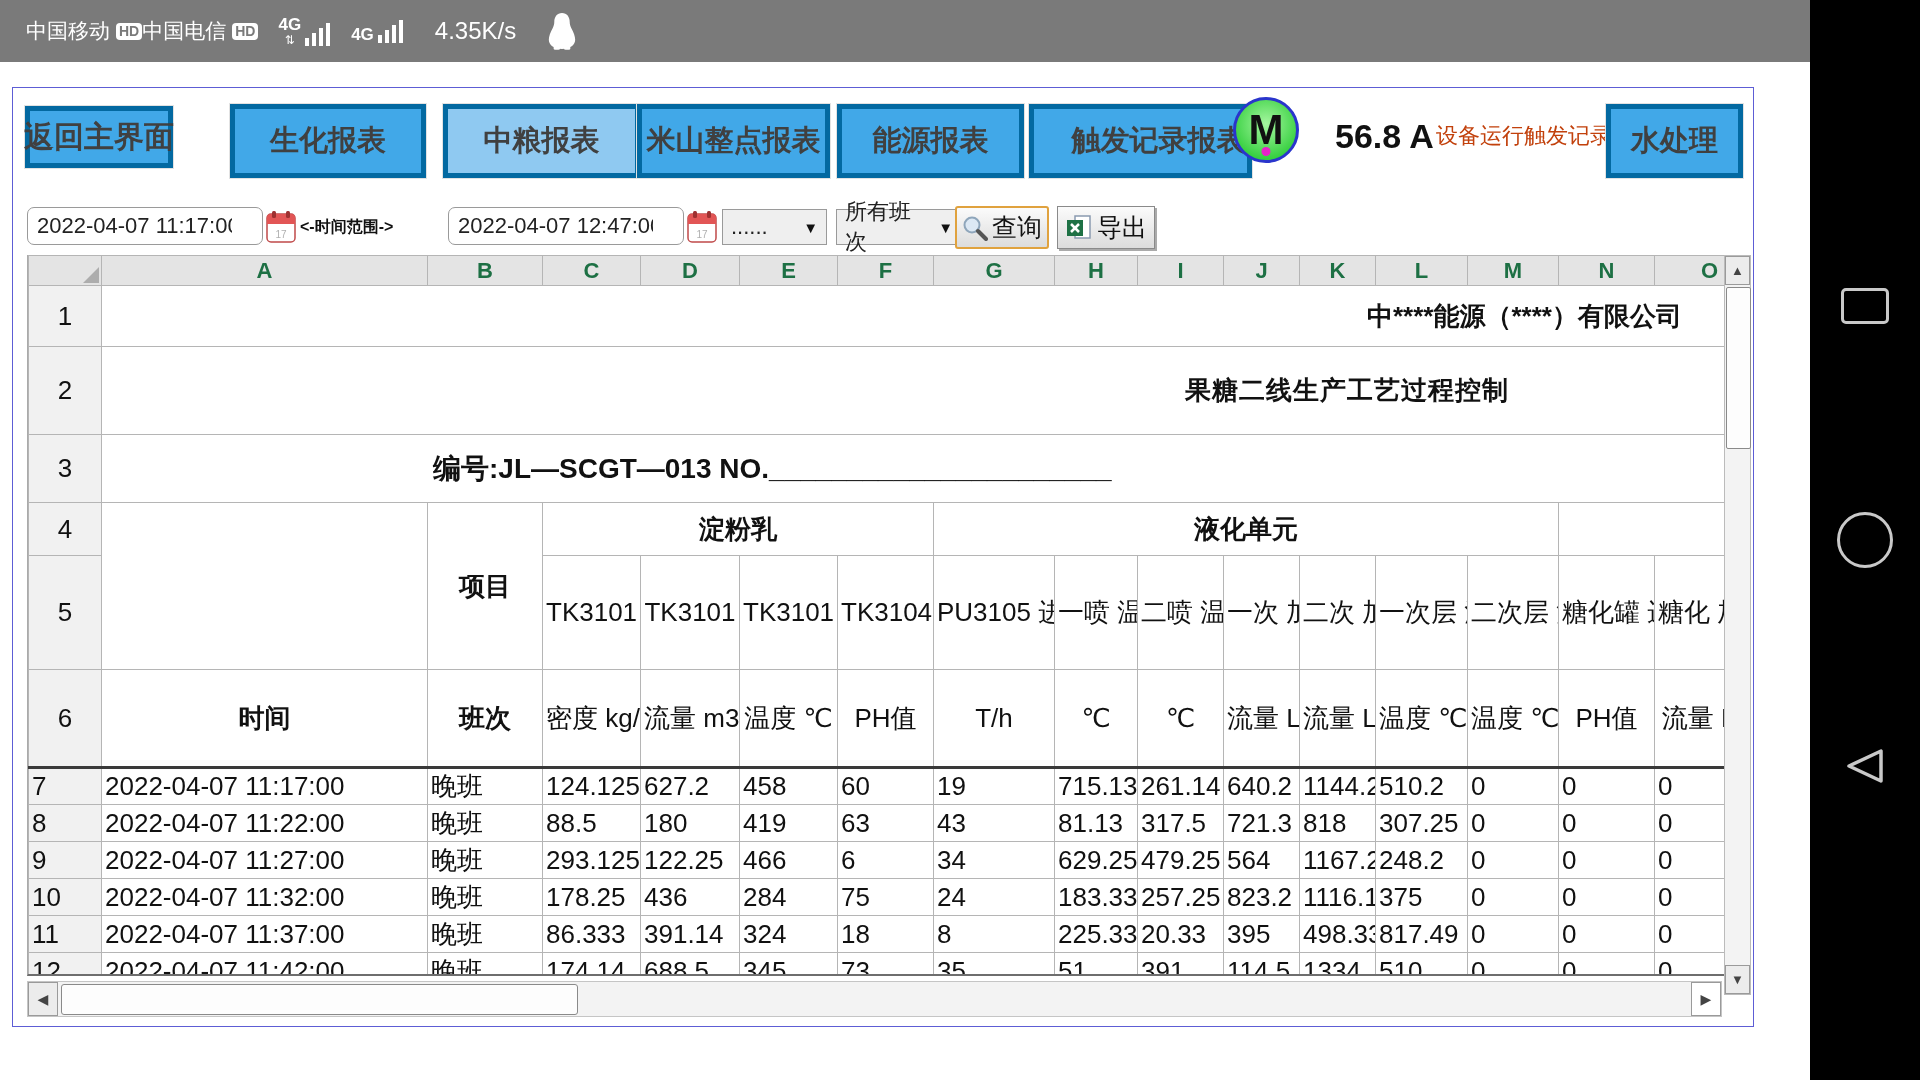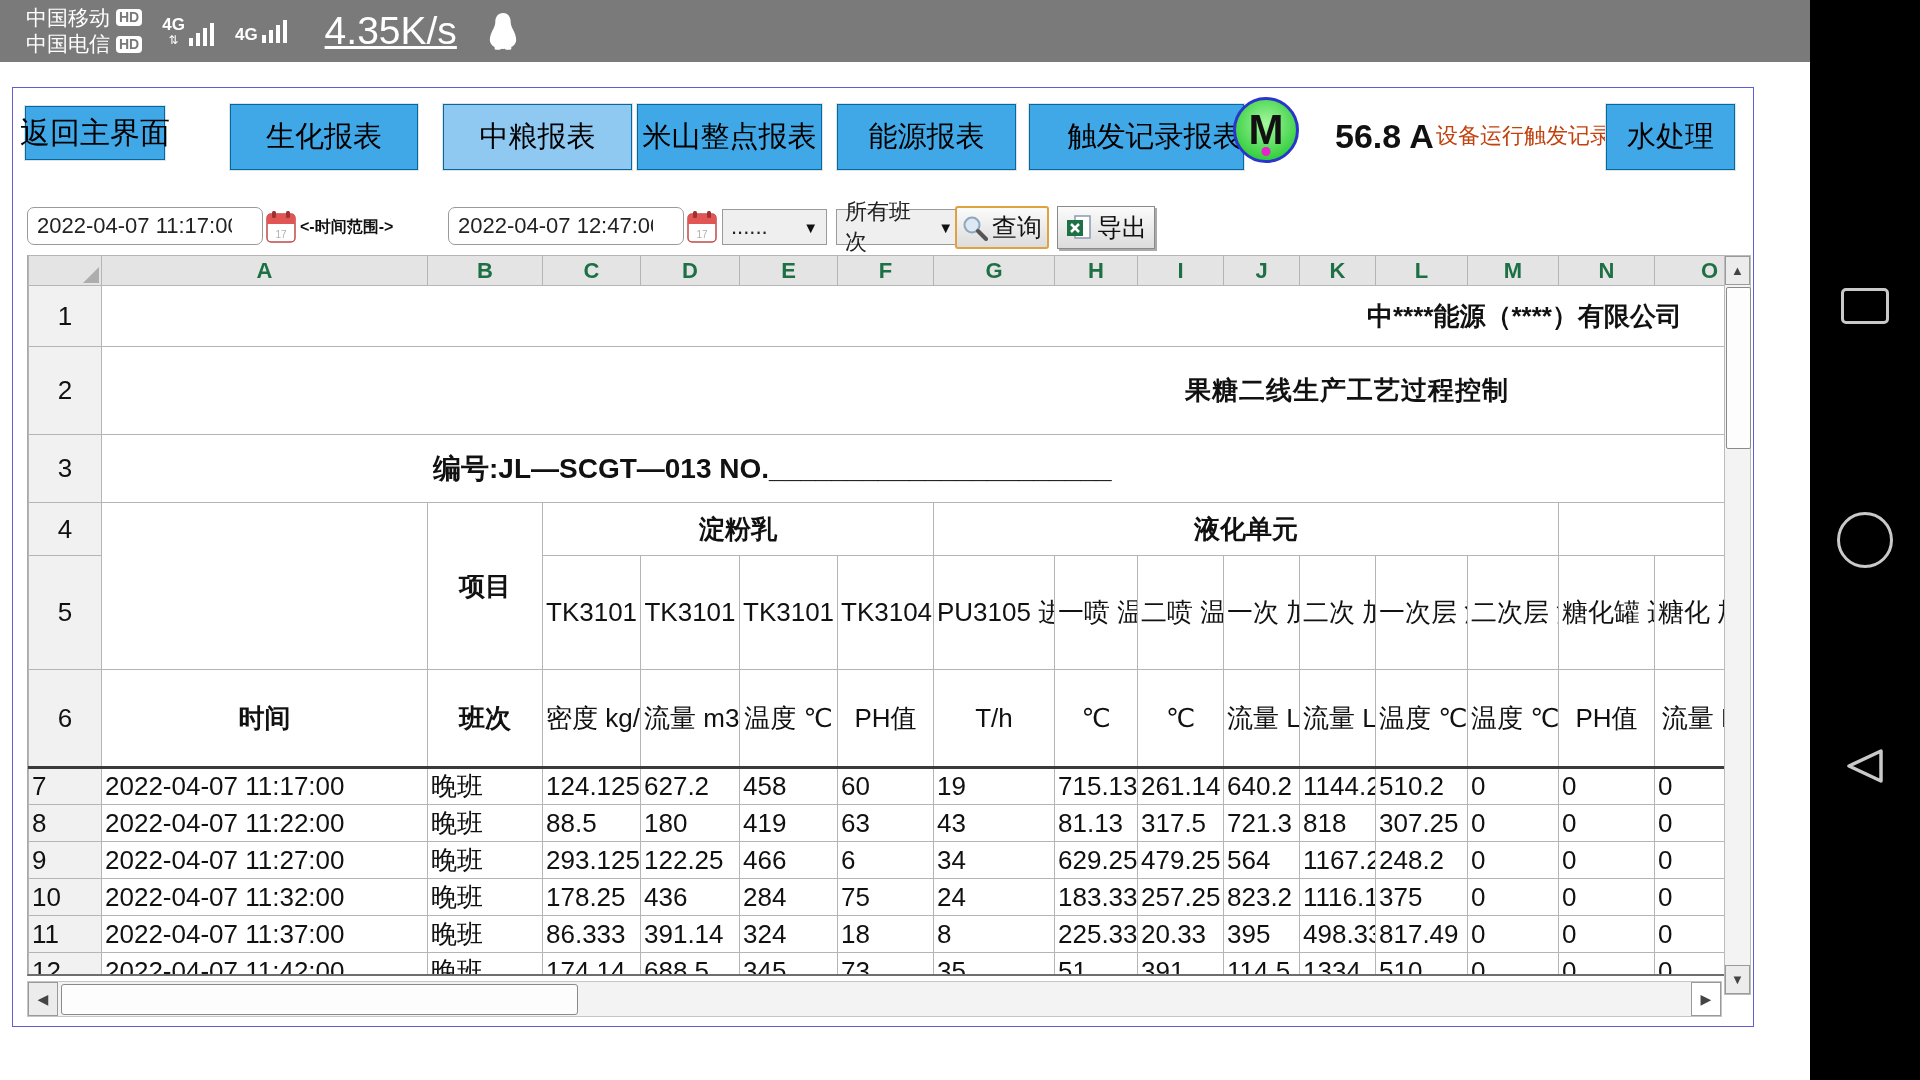--- a/index.html
+++ b/index.html
@@ -5,47 +5,47 @@
   html,body{margin:0;padding:0;}
   body{
     width:1920px;height:1080px;position:relative;overflow:hidden;
     background:#ffffff;font-family:"Liberation Sans","DejaVu Sans",sans-serif;
   }
   
   .statusbar{
     position:absolute;left:0;top:0;width:1810px;height:62px;background:#7a7a7a;
     display:flex;align-items:center;color:#fff;padding:0 26px;box-sizing:border-box;gap:14px;
   }
-  .carrier{display:flex;flex-direction:column;line-height:1.25;font-size:21px;}
+  .carrier{display:flex;flex-direction:row;line-height:1.25;font-size:21px;}
   .carrier .cline{display:flex;align-items:center;gap:6px;white-space:nowrap;}
   .hd-badge{background:#fff;color:#7a7a7a;font-weight:bold;font-size:14px;border-radius:4px;padding:0 3px;line-height:17px;}
   .sig{display:flex;align-items:flex-end;gap:4px;margin-left:6px;}
   .sig .g{font-size:17px;font-weight:bold;line-height:1;}
   .sig .updown{font-size:12px;line-height:1;margin-top:1px;}
   .netcol{display:flex;flex-direction:column;align-items:center;}
-  .speed{font-size:39px;margin-left:23px;white-space:nowrap;text-decoration:underline;}
+  .speed{font-size:24px;margin-left:17px;white-space:nowrap;}
   .penguin{margin-left:16px;display:flex;align-items:center;}
   .sb-right{margin-left:auto;display:flex;align-items:center;gap:12px;}
   .pct{font-size:31px;}
   .battery{position:relative;width:52px;height:27px;border:3px solid #fff;border-radius:7px;}
   .battery .fill{position:absolute;left:3px;top:3px;bottom:3px;width:52%;background:#fff;border-radius:2px;}
   .battery .cap{position:absolute;right:-9px;top:6px;width:5px;height:11px;background:#fff;border-radius:2px;}
   .sbtime{font-size:35px;white-space:nowrap;}
   
   .navstrip{position:absolute;left:1810px;top:0;width:110px;height:1080px;background:#000;}
   .nav-btn{position:absolute;left:50%;transform:translateX(-50%);}
   .nav-recents{top:288px;width:42px;height:30px;border:3px solid #c9c9c9;border-radius:5px;}
   .nav-home{top:512px;width:50px;height:50px;border:3px solid #c9c9c9;border-radius:50%;}
   .nav-back{top:748px;}
   
   .appwindow{position:absolute;left:12px;top:87px;width:1740px;height:938px;border:1px solid #5d5dd5;background:#fff;}
   
   .btn-blue{
-    position:absolute;background:#41a8e8;color:#000000;display:flex;align-items:center;justify-content:center;
-    font-size:29px;white-space:nowrap;border:1px solid #0369a1;box-shadow:0 0 0 1px #e2e2e2;cursor:pointer;
+    position:absolute;background:#41a8e8;color:#404040;display:flex;align-items:center;justify-content:center;
+    font-size:29px;white-space:nowrap;border:5px solid #0369a1;box-shadow:0 0 0 1px #e2e2e2;cursor:pointer;font-weight:bold;
   }
   .btn-blue.active{background:#8fc9f1;}
   .btn-back{left:25px;top:106px;width:138px;height:52px;font-size:30px;overflow:visible;}
   .tabrow-b1{left:230px;top:104px;width:186px;height:64px;}
   .tabrow-b2{left:443px;top:104px;width:187px;height:64px;}
   .tabrow-b3{left:637px;top:104px;width:183px;height:64px;}
   .tabrow-b4{left:837px;top:104px;width:177px;height:64px;}
   .tabrow-b5{left:1029px;top:104px;width:177px;height:64px;padding-left:36px;}
   .btn-water{left:1606px;top:104px;width:127px;height:64px;}
   .mlogo{

